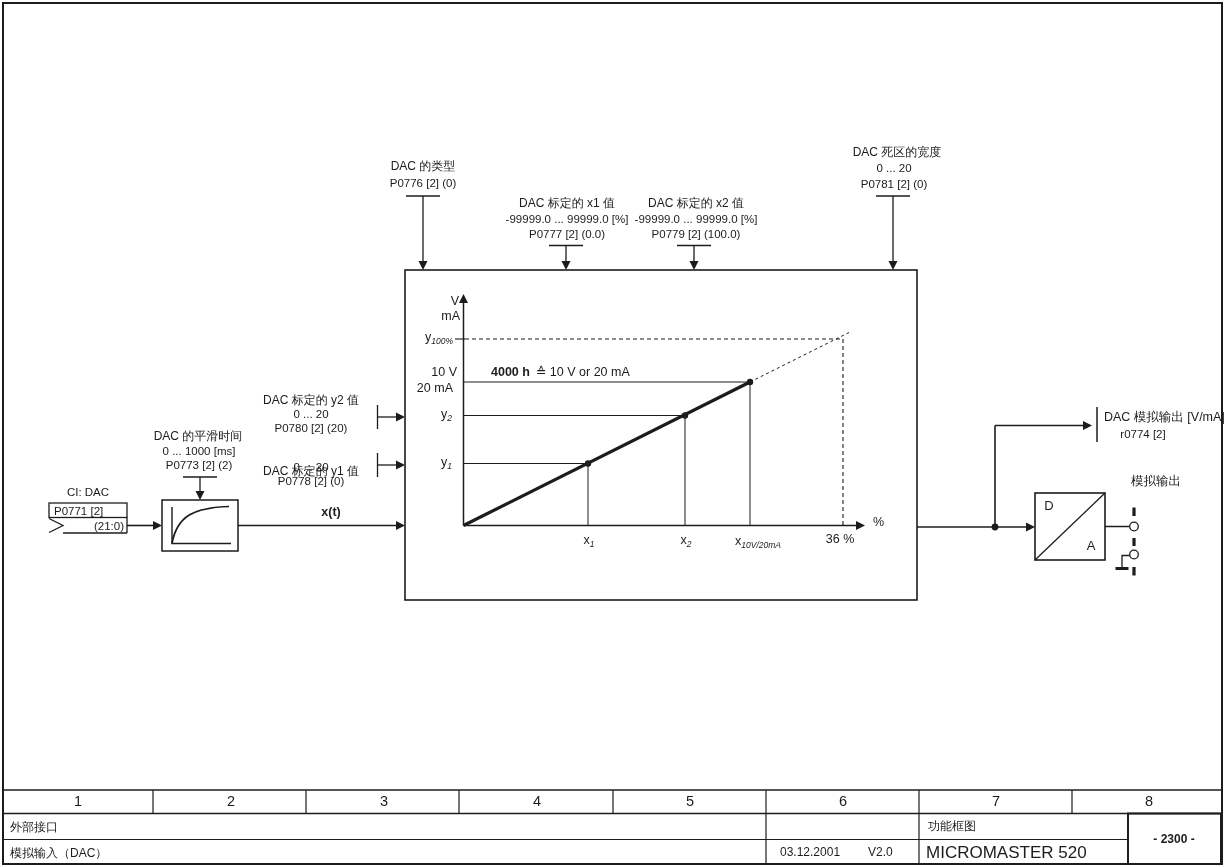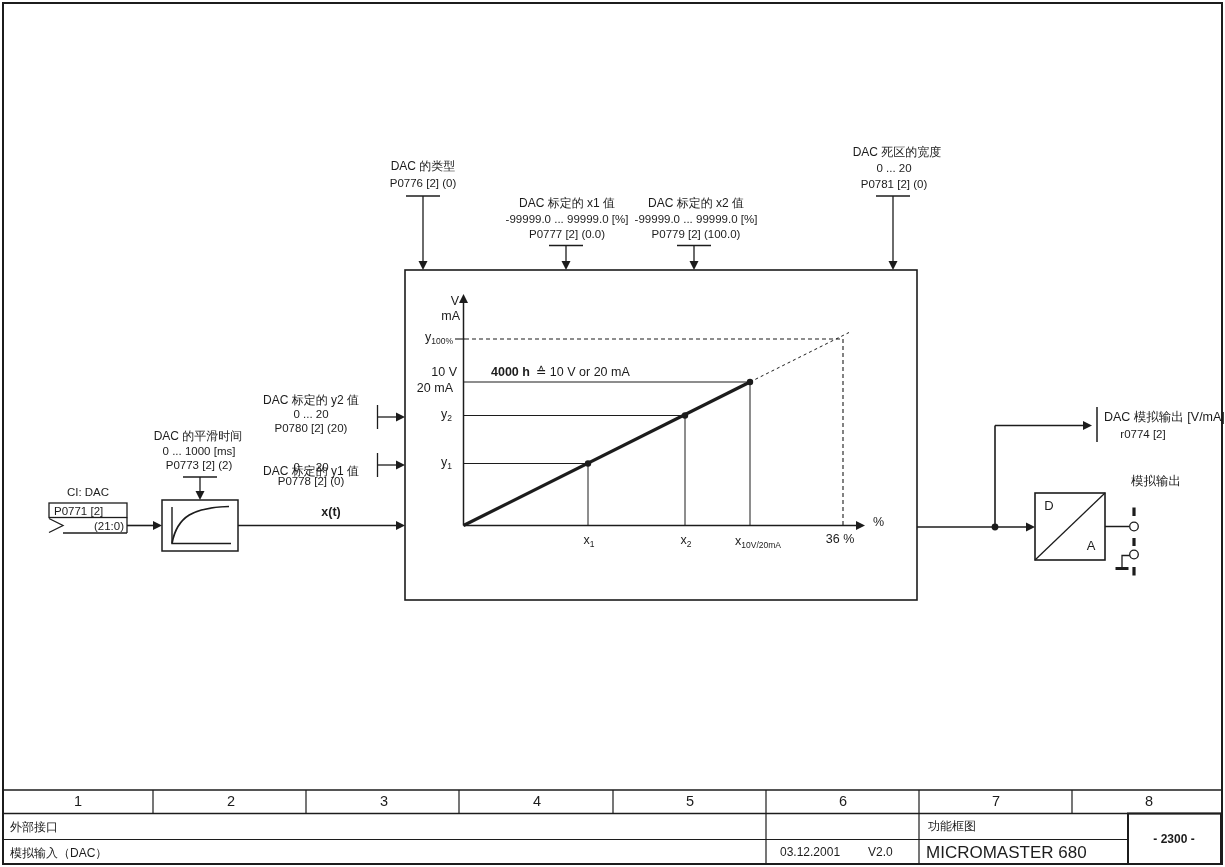--- a/index.html
+++ b/index.html
@@ -9,21 +9,21 @@
   .lbl{position:absolute;white-space:nowrap;font-size:12px;line-height:1.05;color:#1c1c1c;}
   .c{transform:translate(-50%,-50%);text-align:center;}
   .r{transform:translate(-100%,-50%);text-align:right;}
   .l{transform:translateY(-50%);}
   .b{font-weight:700;}
   .s11{font-size:11.5px;}
   .s12{font-size:12.5px;}
   .s13{font-size:13px;}
   .s14{font-size:14.5px;}
   .s17{font-size:17px;}
-  .lbl sub{font-size:8.5px;vertical-align:-3px;line-height:1;}
+  .lbl sub{font-size:8.5px;vertical-align:-3px;line-height:1;font-style:italic;}
   .gap{margin-left:6px;margin-top:12px;}
 </style>
 </head>
 <body>
 
 <div class="page">
 
 <svg class="art" width="1225" height="867" viewBox="0 0 1225 867" stroke="#1c1c1c" fill="none" stroke-width="1.3">
 
   <rect x="3" y="3" width="1219" height="861" stroke-width="2"></rect>
@@ -215,16 +215,16 @@
 <div class="lbl c s14" style="left:690px;top:802px">5</div>
 <div class="lbl c s14" style="left:843px;top:802px">6</div>
 <div class="lbl c s14" style="left:996px;top:802px">7</div>
 <div class="lbl c s14" style="left:1149px;top:802px">8</div>
 
 <div class="lbl l" style="left:10px;top:827px">外部接口</div>
 <div class="lbl l" style="left:10px;top:853px">模拟输入（DAC）</div>
 <div class="lbl l" style="left:780px;top:852px">03.12.2001</div>
 <div class="lbl l" style="left:868px;top:852px">V2.0</div>
 <div class="lbl l" style="left:928px;top:826px">功能框图</div>
-<div class="lbl l s17" style="left:926px;top:853px">MICROMASTER 680</div>
+<div class="lbl l s17" style="left:926px;top:853px">MICROMASTER 520</div>
 <div class="lbl c b" style="left:1174px;top:839px;font-size:12px">- 2300 -</div>
 
 </div>
 
 </body></html>

